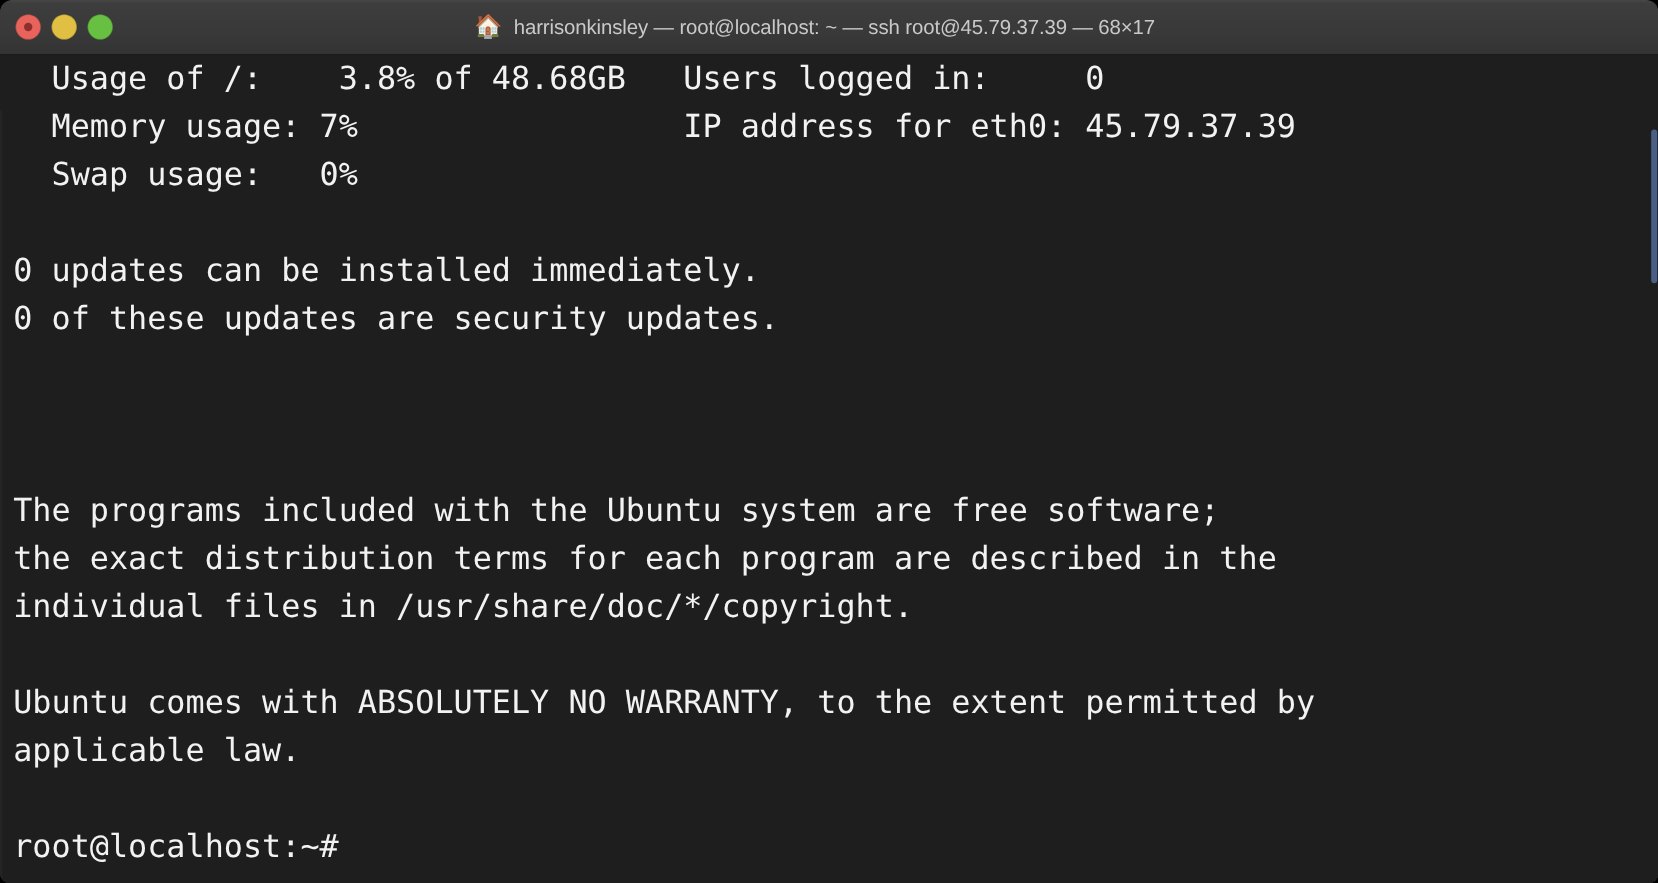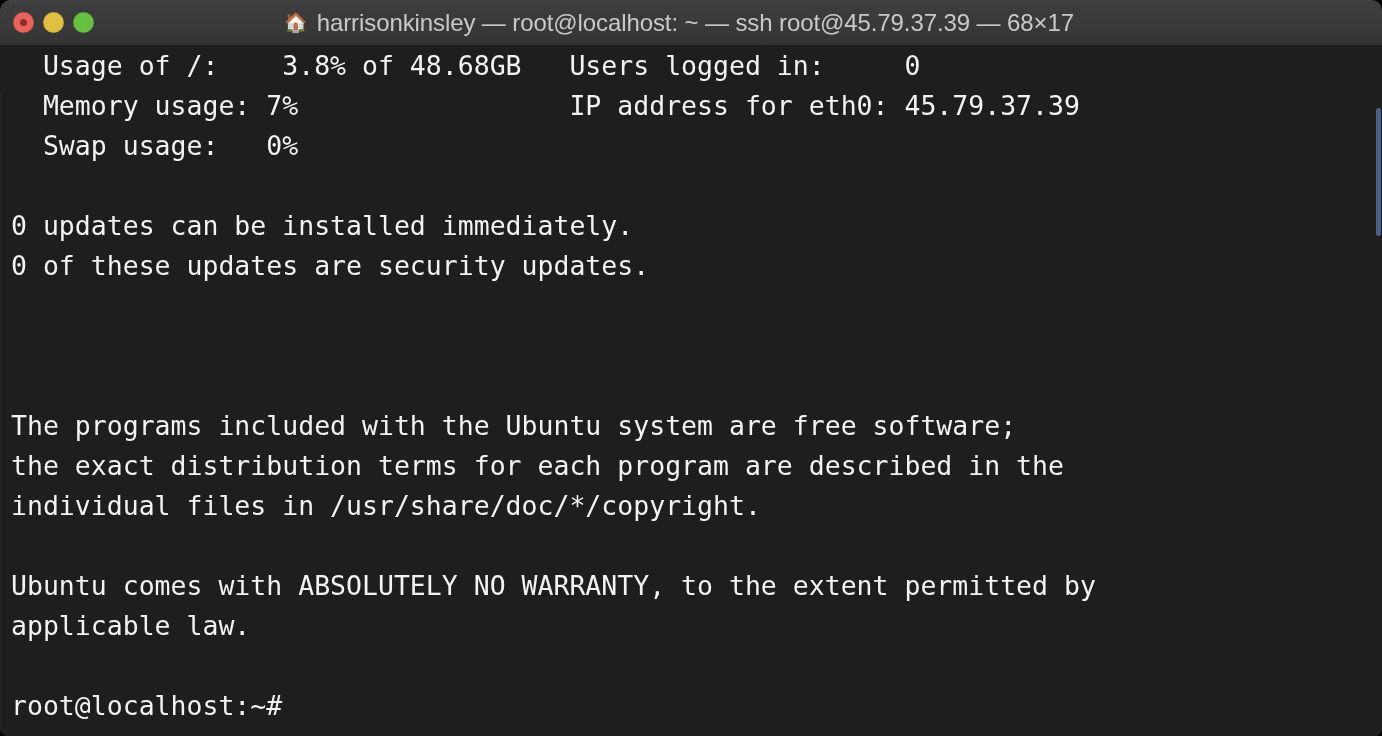--- a/index.html
+++ b/index.html
@@ -89,21 +89,21 @@
     transform: translateX(-12px);
   }
   .title-icon {
     font-size: 19px;
     line-height: 1;
     display: inline-block;
     filter: grayscale(0.15);
   }
   .title-text {
     font-family: "Liberation Sans", sans-serif;
-    font-size: 24px;
+    font-size: 17px;
     color: #c9c9c9;
     letter-spacing: -0.1px;
     white-space: nowrap;
   }
 
   
   .terminal {
     position: absolute;
     left: 0;
     top: 46px;

